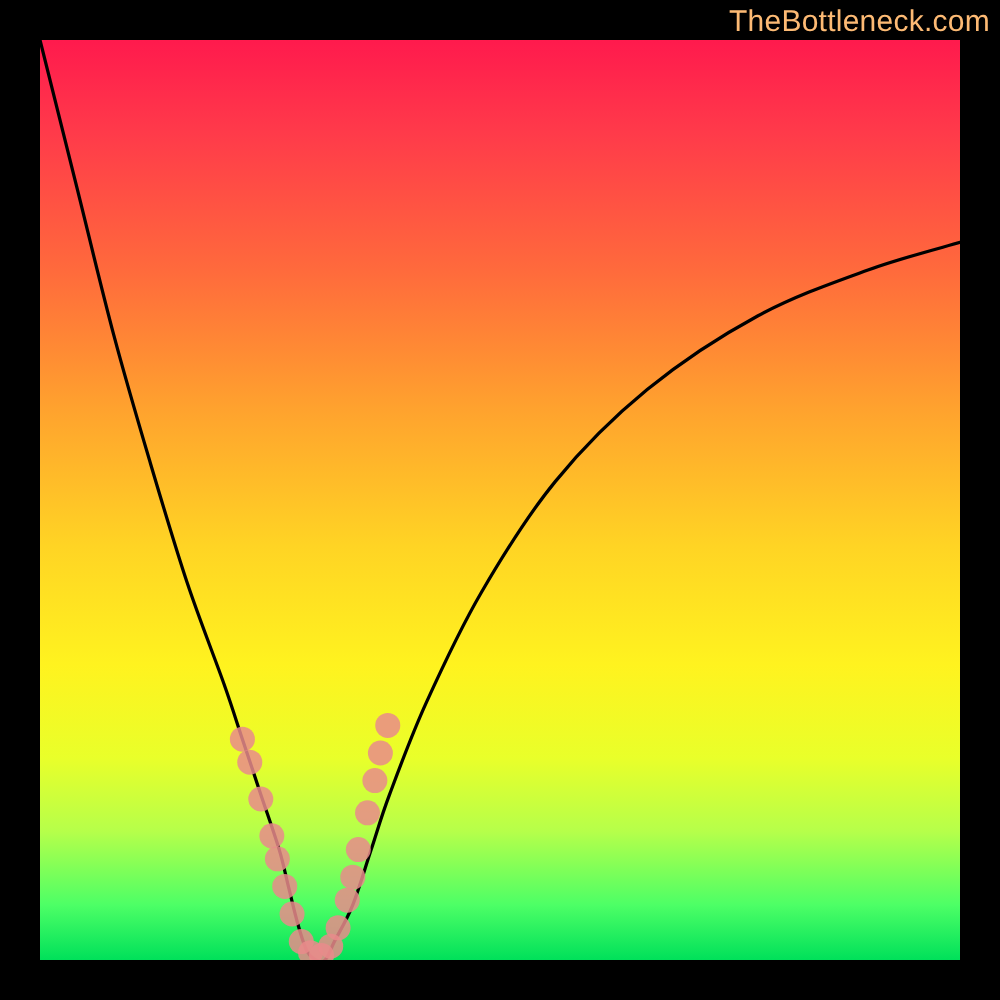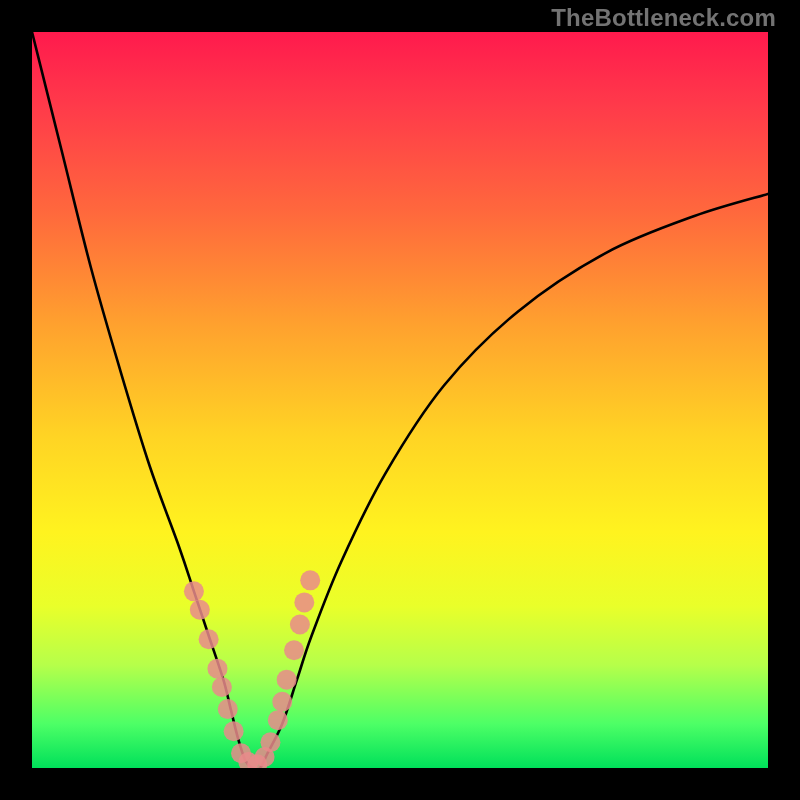--- a/index.html
+++ b/index.html
@@ -40,26 +40,25 @@
   .overlay-svg {
     position: absolute;
     left: 0;
     top: 0;
     width: 736px;
     height: 736px;
   }
   .watermark {
     position: absolute;
     top: 4px;
-    right: 24px;
-    color: #737373;
+    right: 8px;
+    color: #fdba74;
     font-size: 24px;
     letter-spacing: 0.2px;
     user-select: none;
-    font-weight: bold;
   }
 </style>
 </head>
 <body>
 
 <div class="frame">
 
   <div class="watermark">TheBottleneck.com</div>
 
   <div class="plot-area">

